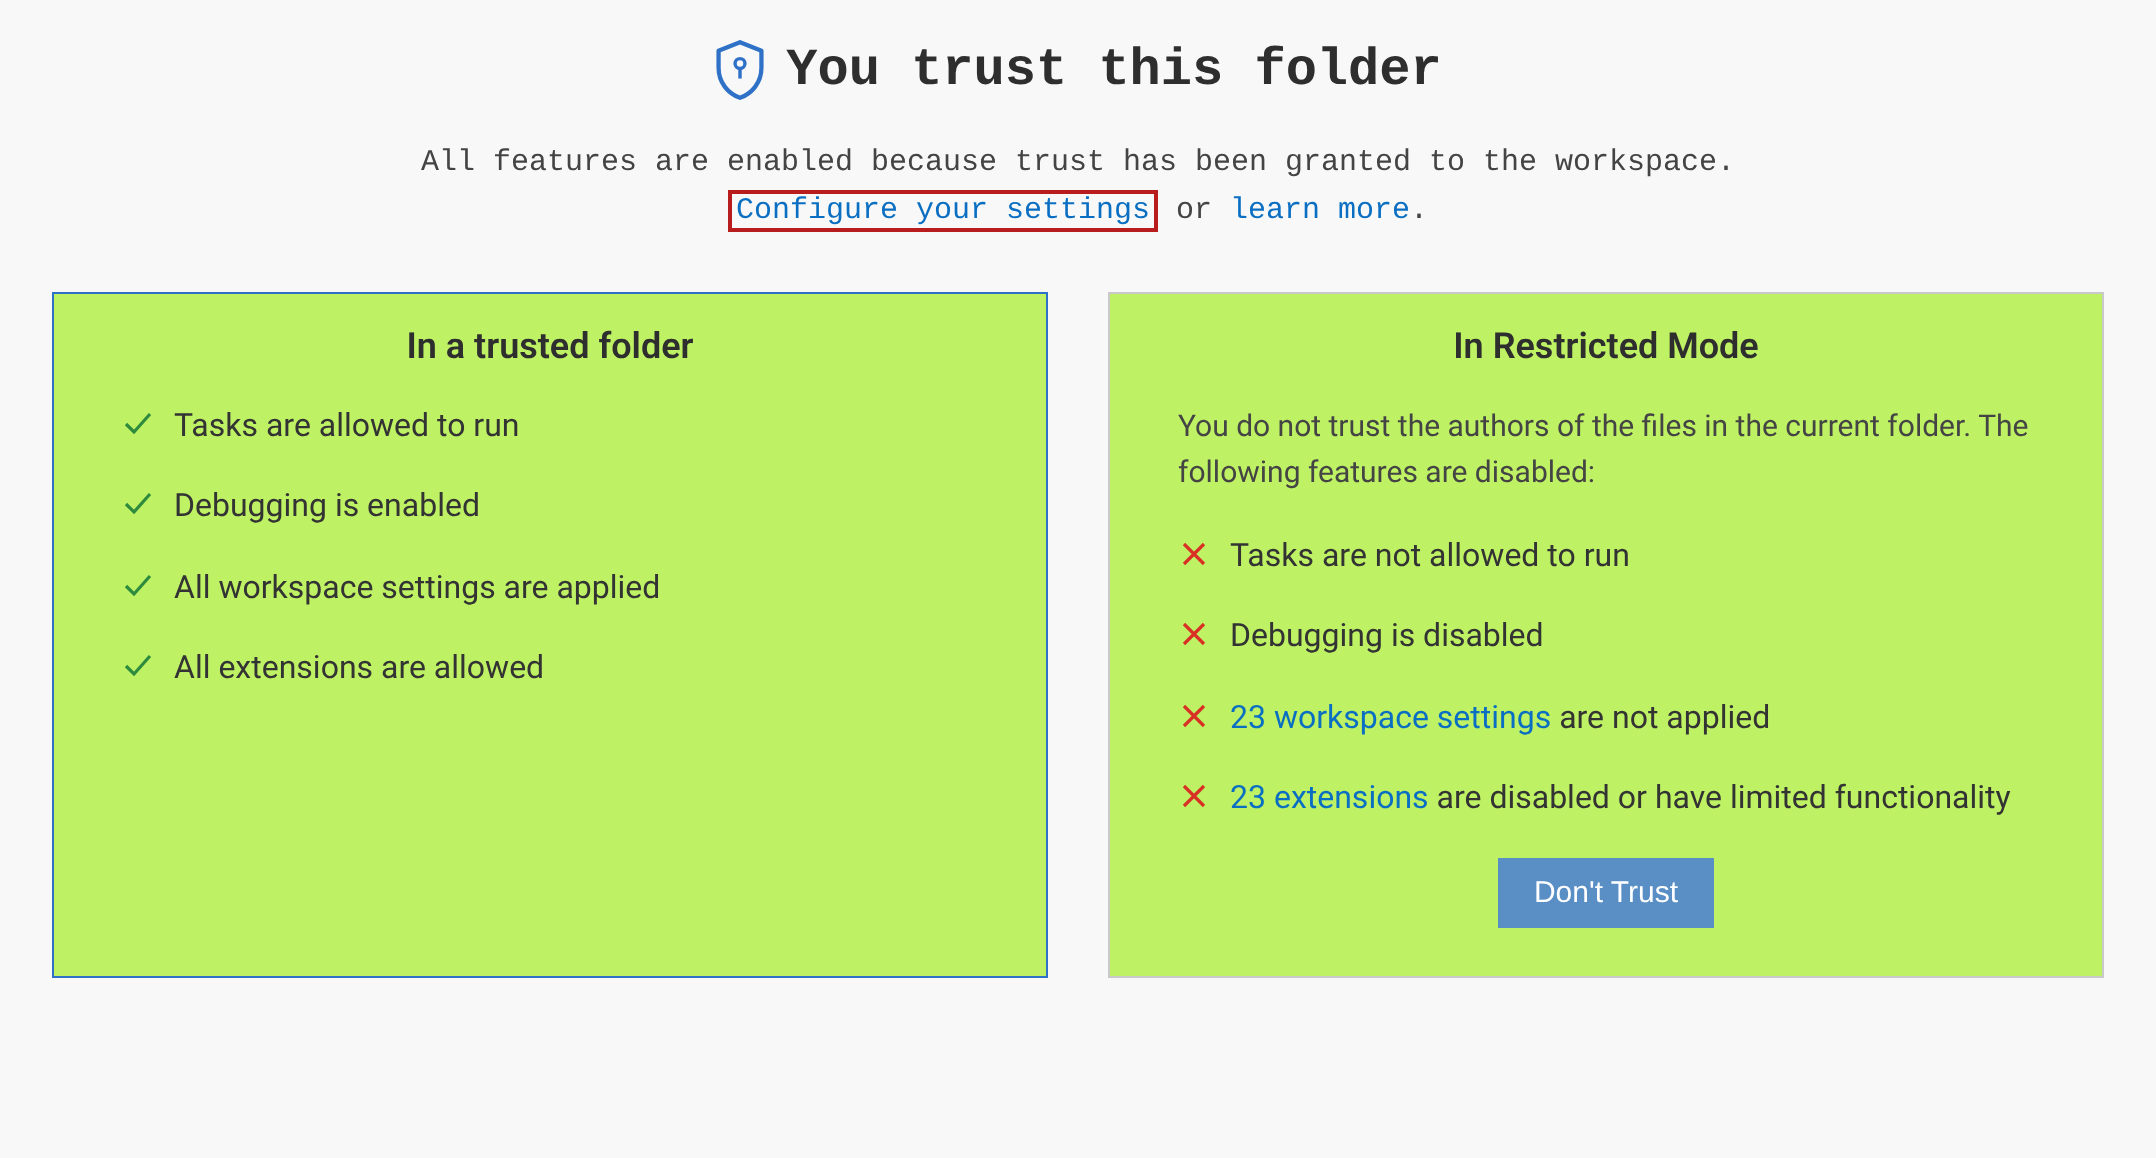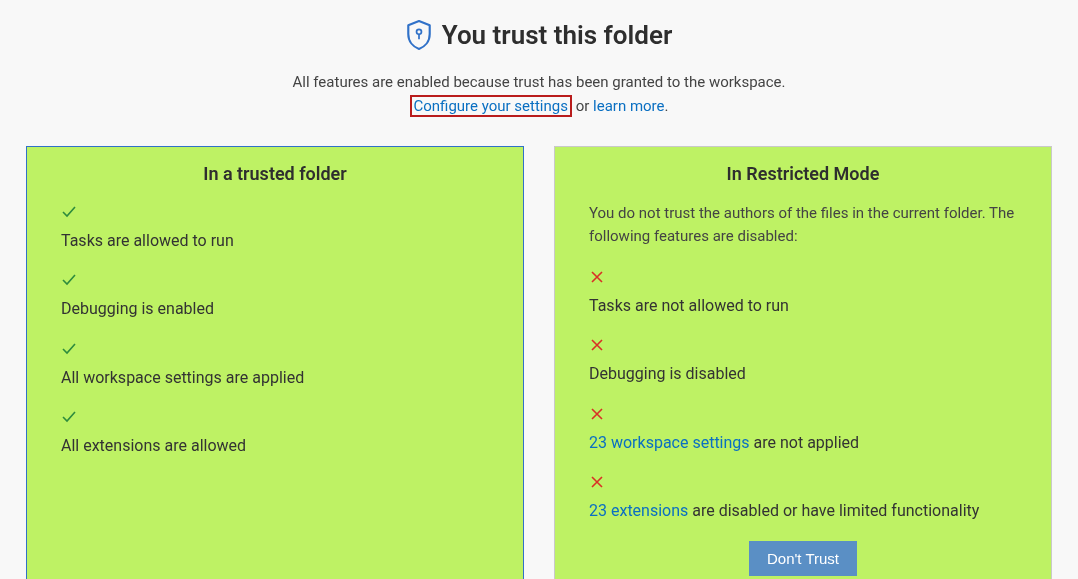--- a/index.html
+++ b/index.html
@@ -7,20 +7,21 @@
       font-family: -apple-system, BlinkMacSystemFont, "Segoe UI", Roboto, Helvetica, Arial, sans-serif;
       background: #f8f8f8;
       color: #333;
       width: 1078px;
       height: 579px;
       padding: 20px;
     }
     .header {
       text-align: center;
       margin-bottom: 18px;
+      font-family: Liberation Mono, monospace;
     }
     .title-row {
       display: flex;
       align-items: center;
       justify-content: center;
       gap: 10px;
       margin-bottom: 20px;
     }
     .title {
       font-size: 26px;
@@ -74,21 +75,20 @@
       list-style: none;
     }
     .feature-item {
       display: flex;
       align-items: flex-start;
       gap: 10px;
       font-size: 16px;
       color: #333;
       margin-bottom: 18px;
       line-height: 1.4;
-      flex-direction: column;
     }
     .feature-item .ficon {
       flex-shrink: 0;
       margin-top: 2px;
     }
     .ficon svg { display: block; }
     .btn-row {
       text-align: center;
       margin-top: 16px;
     }

